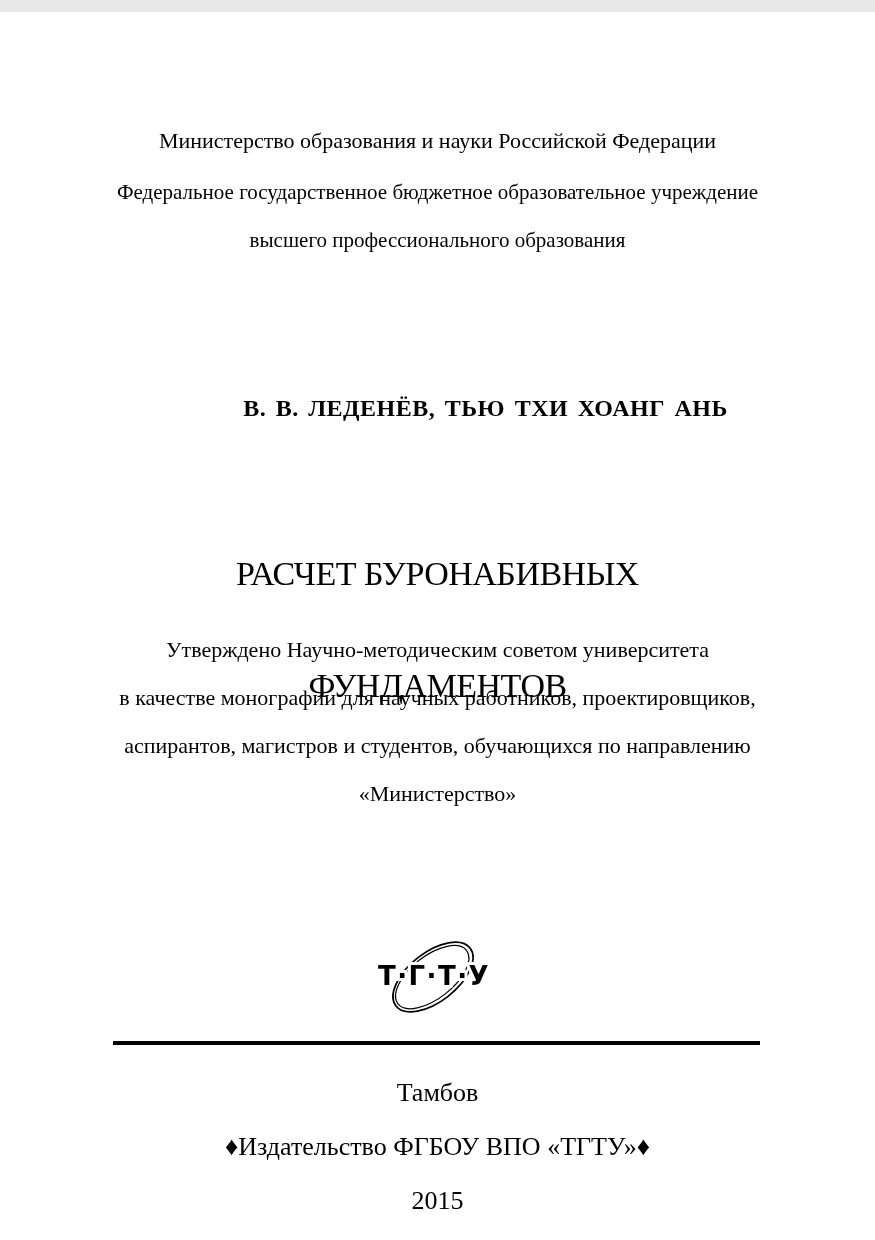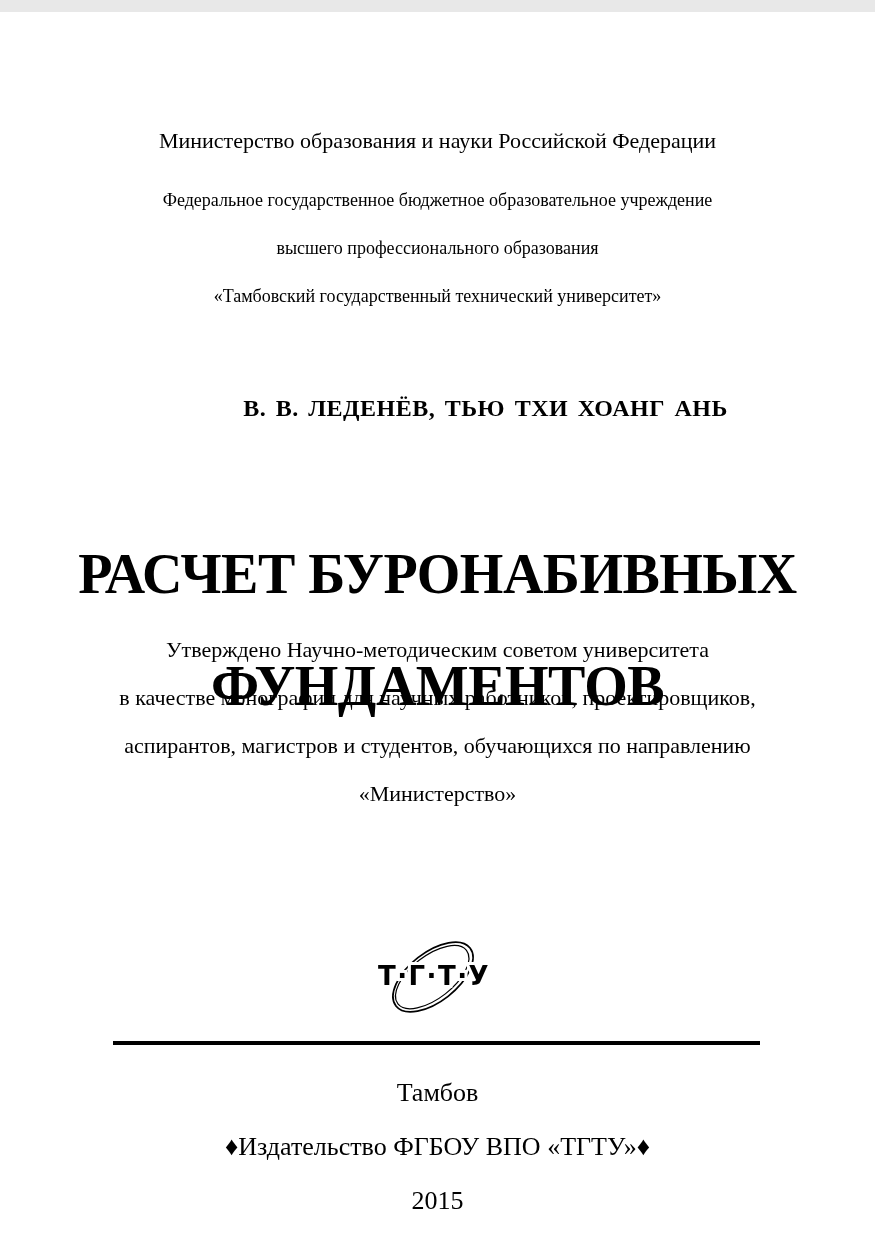--- a/index.html
+++ b/index.html
@@ -23,37 +23,37 @@
     width: 100%;
     text-align: center;
     white-space: pre-line;
   }
   .ministry {
     top: 116px;
     font-size: 22px;
     line-height: 26px;
   }
   .institution {
-    top: 152px;
-    font-size: 18px;
+    top: 144px;
+    font-size: 21px;
     line-height: 24px;
   }
   .authors {
     top: 381px;
     font-size: 24px;
     font-weight: bold;
     letter-spacing: 0.5px;
     word-spacing: 3px;
     line-height: 30px;
     padding-left: 48px;
   }
   .book-title {
     top: 478px;
-    font-size: 56px;
-    font-weight: bold;
+    font-size: 34px;
+    font-weight: normal;
     line-height: 56px;
     letter-spacing: -0.5px;
   }
   .approval {
     top: 602px;
     font-size: 22px;
     line-height: 24px;
   }
   .logo-wrap {
     position: absolute;
@@ -80,21 +80,20 @@
 </head>
 <body>
 
 <div class="page">
 
   <div class="centered ministry">Министерство образования и науки Российской Федерации</div>
 
   <div class="centered institution">
     <span class="imprint-line">Федеральное государственное бюджетное образовательное учреждение</span>
     <span class="imprint-line">высшего профессионального образования</span>
-    <span class="imprint-line">«Тамбовский государственный технический университет»</span>
   </div>
 
   <div class="centered authors">В. В. ЛЕДЕНЁВ, ТЬЮ ТХИ ХОАНГ АНЬ</div>
 
   <div class="centered book-title">
     <span class="imprint-line">РАСЧЕТ БУРОНАБИВНЫХ</span>
     <span class="imprint-line">ФУНДАМЕНТОВ</span>
   </div>
 
   <div class="centered approval">

